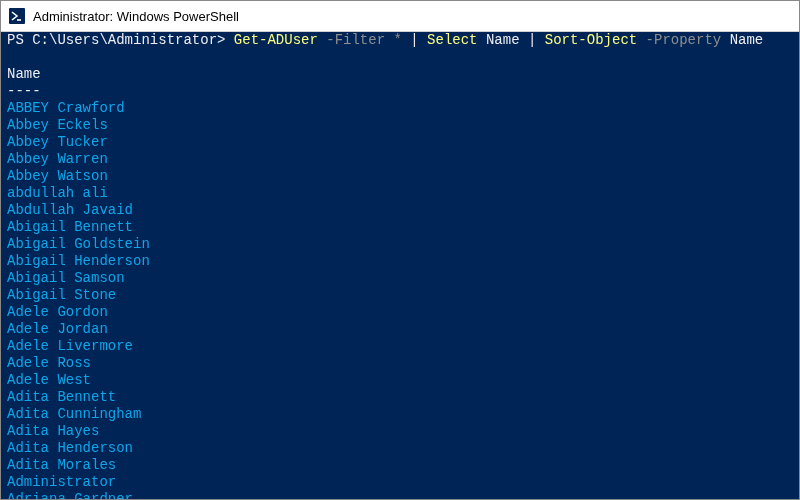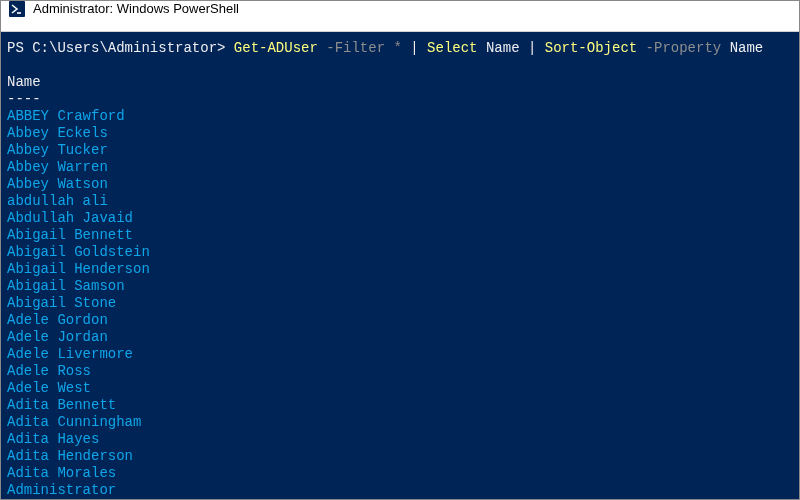--- a/index.html
+++ b/index.html
@@ -1,19 +1,19 @@
 <!DOCTYPE html>
 <html><head>
 <meta charset="utf-8">
 <style>
   html,body{margin:0;padding:0;width:800px;height:500px;overflow:hidden;font-family:Consolas,'Courier New',monospace;background:#f0f0f0}
   .window{width:800px;height:500px;background:#fff;display:flex;flex-direction:column;border:1px solid #888;box-sizing:border-box}
-  .titlebar{height:30px;background:#fff;display:flex;padding:0 8px;border-bottom:1px solid #d0d0d0;font-family:'Segoe UI',Tahoma,sans-serif;font-size:13px;color:#000}
+  .titlebar{height:30px;background:#fff;display:flex;align-items:center;padding:0 8px;border-bottom:1px solid #d0d0d0;font-family:'Segoe UI',Tahoma,sans-serif;font-size:13px;color:#000}
   .ps-icon{width:16px;height:16px;margin-right:8px;flex:0 0 16px}
-  .terminal{flex:1;background:#012456;color:#eeedf0;font-size:14px;line-height:17px;padding:8px 6px;overflow:hidden;white-space:pre}
+  .terminal{flex:1;background:#012456;color:#eeedf0;font-size:14px;line-height:17px;padding:0 6px;overflow:hidden;white-space:pre}
   .prompt{color:#eeedf0}
   .cmd-yellow{color:#fefe7e}
   .cmd-gray{color:#8e8e8e}
   .cmd-pipe{color:#eeedf0}
   .cmd-white{color:#eeedf0}
   .names div{color:#0ea5e9}
 </style>
 </head>
 <body>
 

